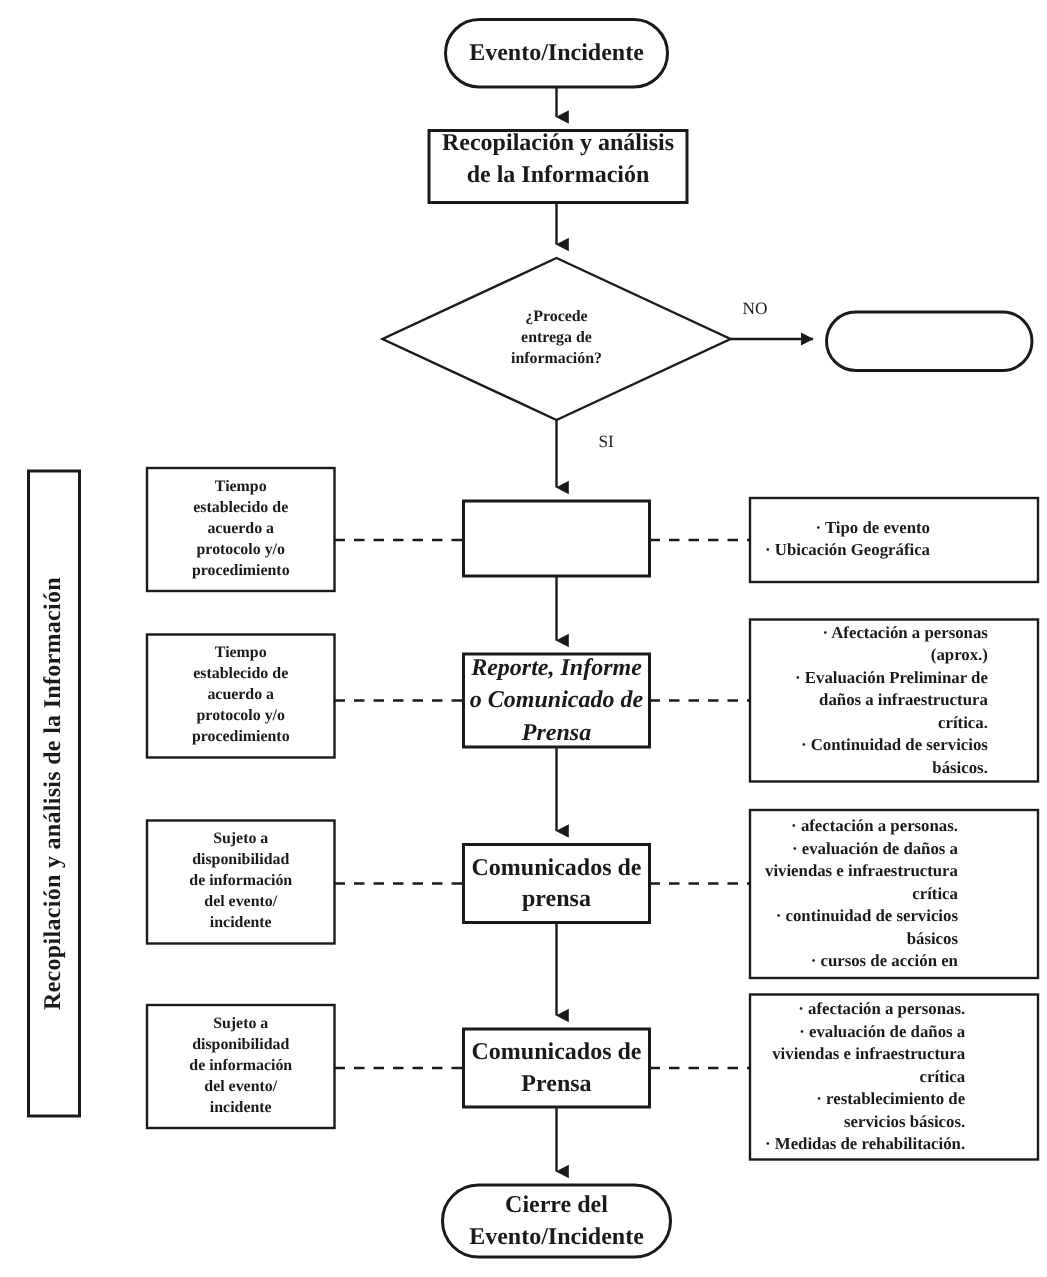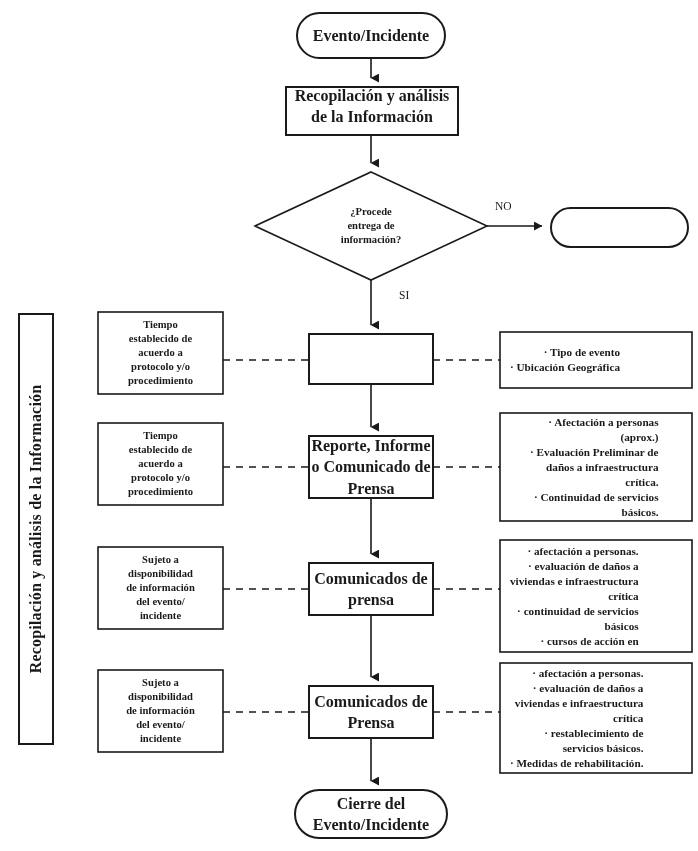--- a/index.html
+++ b/index.html
@@ -188,21 +188,21 @@
 
   <div class="node-text" style="left:286px; top:87px; width:172px; height:38px;">Recopilación y análisis
 de la Información</div>
 
   <div class="node-text small" style="left:306px; top:192px; width:130px; height:68px;">¿Procede
 entrega de
 información?</div>
 
 
 
-  <div class="node-text" style="left:307px; top:436px; width:128px; height:62px;">Reporte, Informe
+  <div class="node-text" style="left:307px; top:436px; width:128px; height:62px;font-style:italic;">Reporte, Informe
 o Comunicado de
 Prensa</div>
 
   <div class="node-text" style="left:309px; top:563px; width:124px; height:52px;">Comunicados de
 prensa</div>
 
   <div class="node-text" style="left:309px; top:686px; width:124px; height:52px;">Comunicados de
 Prensa</div>
 
   <div class="node-text" style="left:295px; top:790px; width:152px; height:48px;">Cierre del

